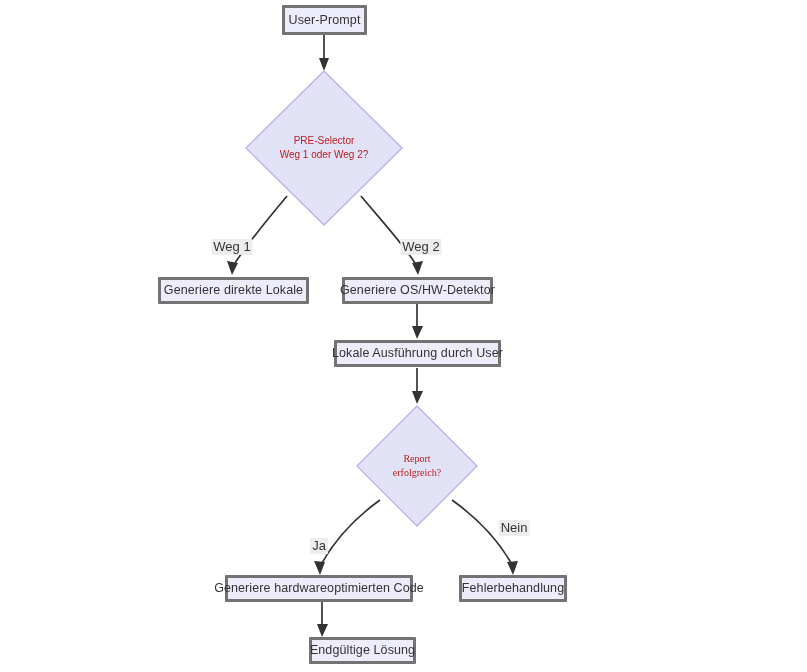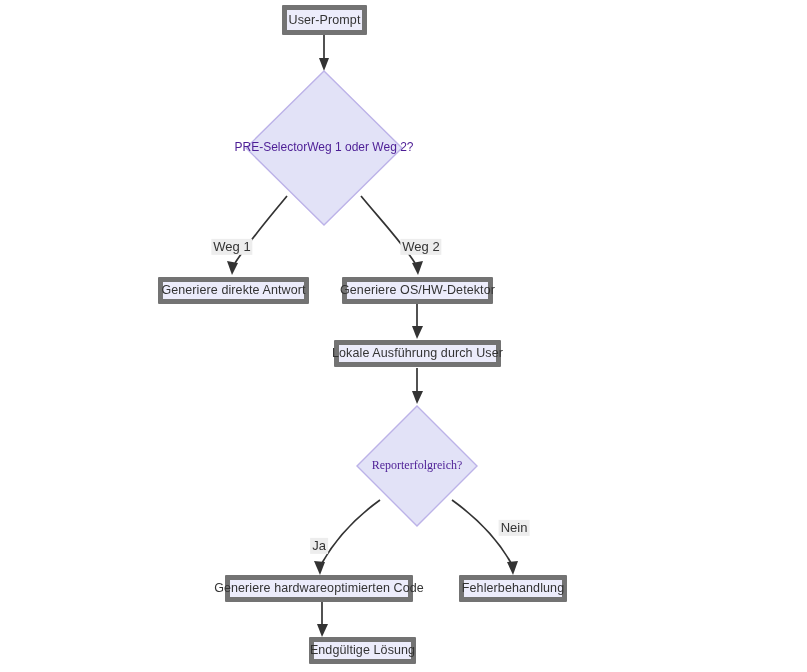--- a/index.html
+++ b/index.html
@@ -19,21 +19,21 @@
     position: absolute;
     left: 0;
     top: 0;
     width: 807px;
     height: 672px;
   }
   .node-box {
     position: absolute;
     box-sizing: border-box;
     background: #ECECFB;
-    border: 5px solid #737373;
+    border: 3px solid #737373;
     border-radius: 1px;
     color: #333333;
     font-size: 12.5px;
     line-height: 1.15;
     display: flex;
     align-items: center;
     justify-content: center;
     text-align: center;
     white-space: nowrap;
     letter-spacing: 0.1px;
@@ -48,25 +48,25 @@
     width: 100%;
     height: 100%;
   }
   .diamond-label {
     position: absolute;
     left: 0;
     top: 0;
     width: 100%;
     height: 100%;
     display: flex;
-    flex-direction: row;
+    flex-direction: column;
     align-items: center;
     justify-content: center;
-    color: #4c1d95;
-    font-size: 12px;
+    color: #b91c1c;
+    font-size: 10px;
     line-height: 1.45;
     text-align: center;
     white-space: nowrap;
     pointer-events: none;
   }
   .edge-label {
     position: absolute;
     background: #EDEDED;
     color: #333333;
     font-size: 13px;
@@ -157,21 +157,21 @@
 
   <div class="edge-label" style="left:232px; top:247px;">
     <span>Weg 1</span>
   </div>
 
   <div class="edge-label" style="left:421px; top:247px;">
     <span>Weg 2</span>
   </div>
 
   <div class="node-box" style="left:158px; top:277px; width:151px; height:27px;">
-    <span>Generiere direkte Antwort</span>
+    <span>Generiere direkte Lokale</span>
   </div>
 
   <div class="node-box" style="left:342px; top:277px; width:151px; height:27px;">
     <span>Generiere OS/HW-Detektor</span>
   </div>
 
   <div class="node-box" style="left:334px; top:340px; width:167px; height:27px;">
     <span>Lokale Ausführung durch User</span>
   </div>
 

